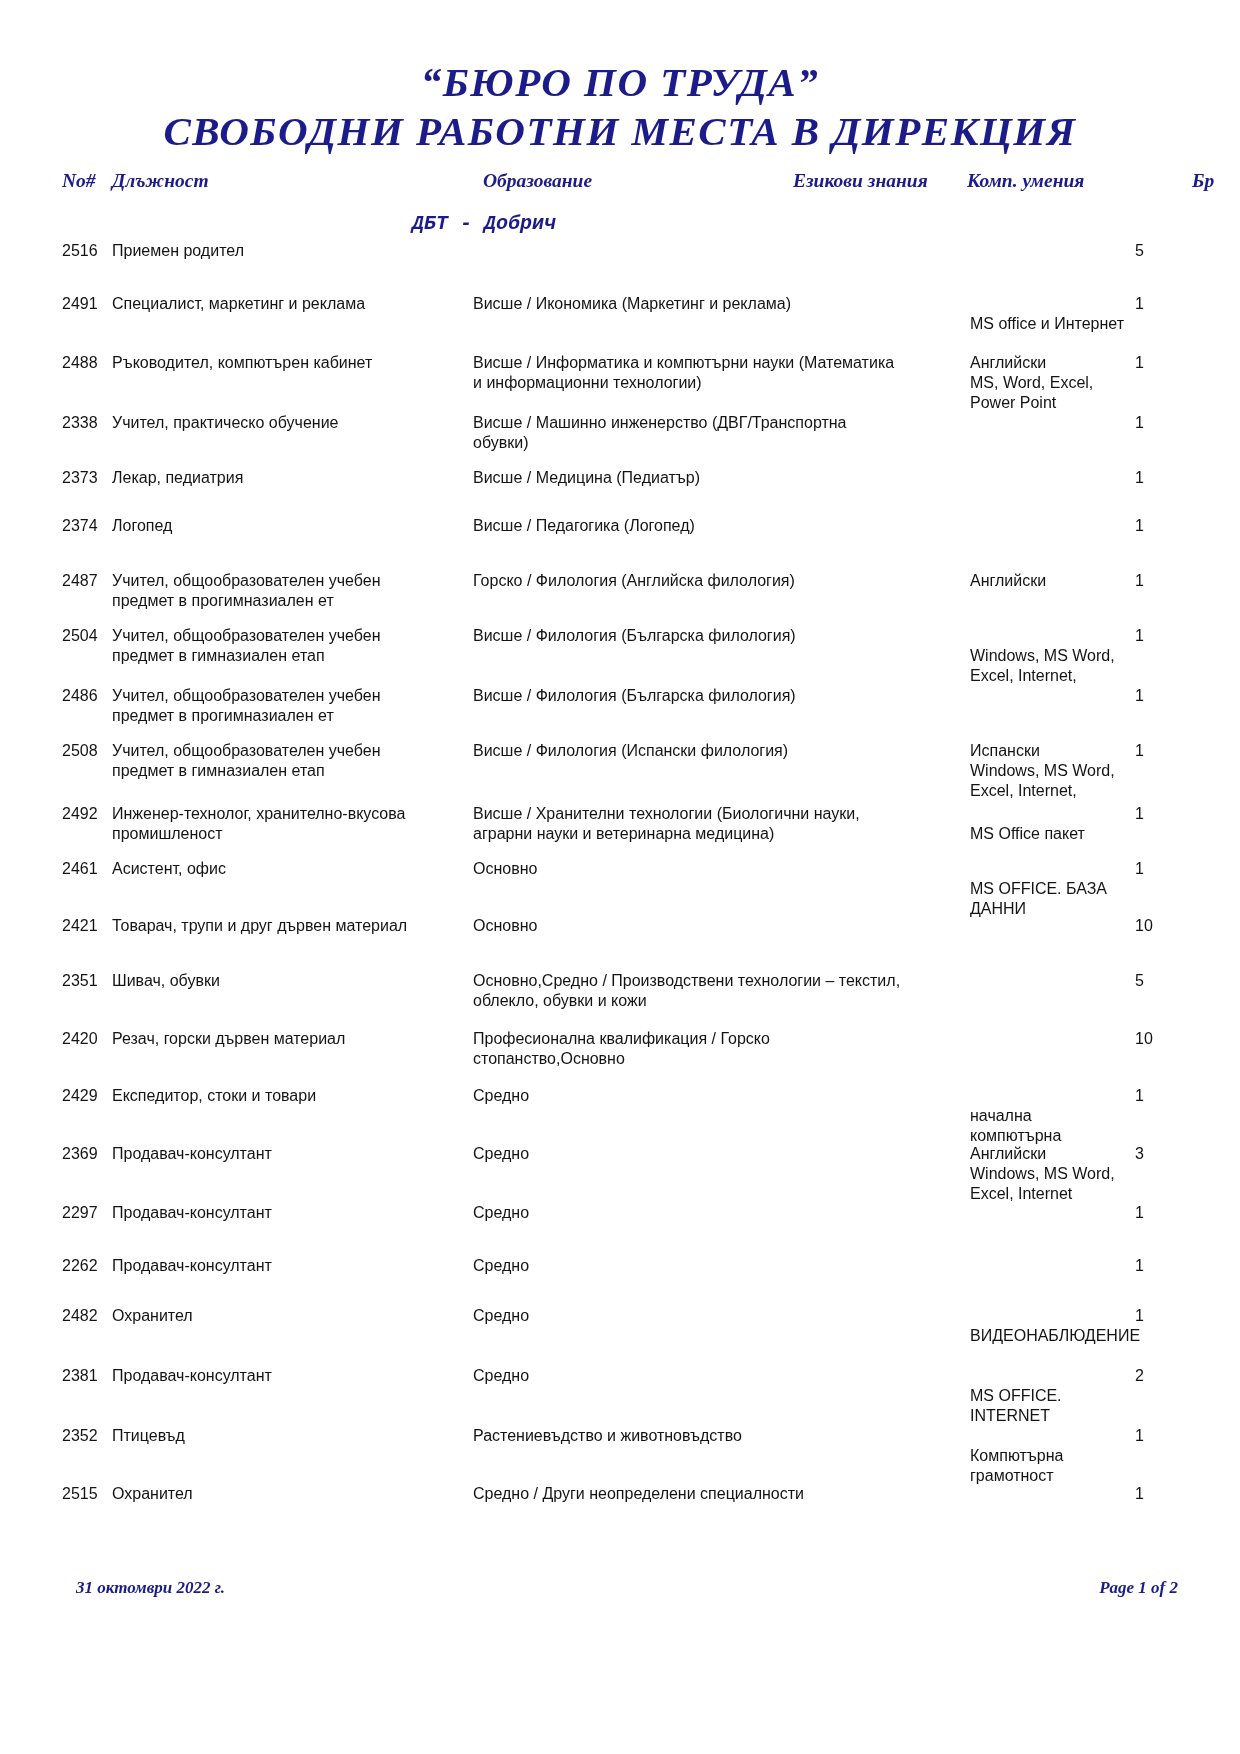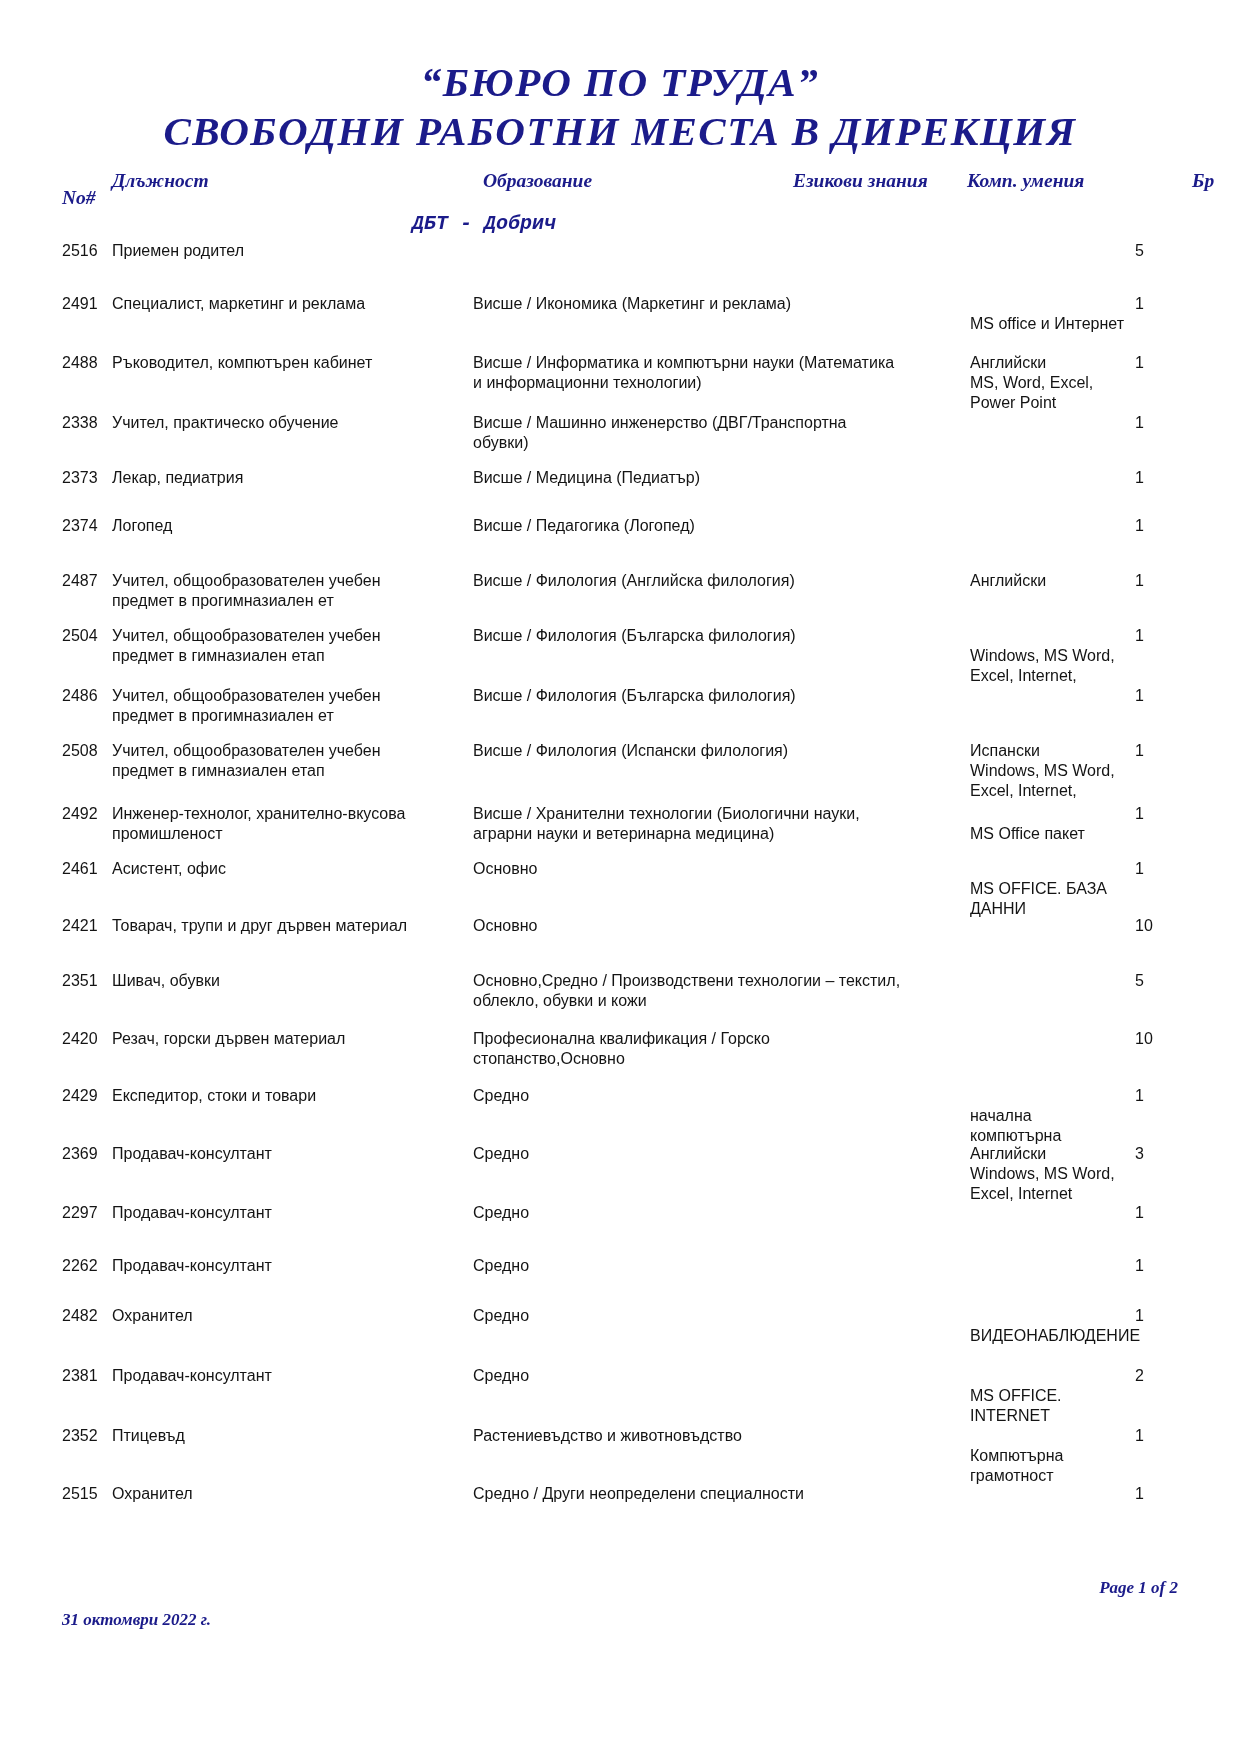--- a/index.html
+++ b/index.html
@@ -20,21 +20,21 @@
   }
 
   
   .col-h{
     position:absolute;top:170px;
     color:var(--accent);
     font-family:"Liberation Serif",serif;
     font-weight:bold;font-style:italic;
     font-size:19.5px;white-space:nowrap;
   }
-  .h-no{left:62px;margin-top:17px;}
+  .h-no{left:62px;}
   .h-pos{left:112px;}
   .h-edu{left:483px;}
   .h-lang{left:793px;text-align:center;}
   .h-comp{left:967px;}
   .h-count{left:1192px;}
 
   
   .section-h{
     position:absolute;left:412px;top:212px;
     color:var(--accent);
@@ -55,21 +55,21 @@
   .cell-count{left:1135px;width:40px;}
 
   
   .footer-date,.footer-page{
     position:absolute;top:1578px;
     color:var(--accent);
     font-family:"Liberation Serif",serif;
     font-weight:bold;font-style:italic;
     font-size:17px;white-space:nowrap;
   }
-  .footer-date{left:62px;margin-top:32px;}
+  .footer-date{left:76px;}
   .footer-page{right:62px;}
 </style>
 </head>
 <body style="--accent: #1b1b8a;">
 
 <div class="page">
 
   <div class="title">
     <div>“БЮРО ПО ТРУДА”</div>
     <div>СВОБОДНИ РАБОТНИ МЕСТА В ДИРЕКЦИЯ</div>
@@ -158,21 +158,21 @@
     <div class="cell cell-skills"></div>
     <div class="cell cell-count">1</div>
   </div>
       <div class="row" style="top: 572px;">
     <div class="cell cell-no">2487</div>
     <div class="cell cell-position">
           <div class="line">Учител, общообразователен учебен</div>
           <div class="line">предмет в прогимназиален ет</div>
         </div>
     <div class="cell cell-education">
-          <div class="line">Висше / Филология (Английска филология)</div>
+          <div class="line">Горско / Филология (Английска филология)</div>
         </div>
     <div class="cell cell-skills">
           <div class="line">Английски</div>
         </div>
     <div class="cell cell-count">1</div>
   </div>
       <div class="row" style="top: 627px;">
     <div class="cell cell-no">2504</div>
     <div class="cell cell-position">
           <div class="line">Учител, общообразователен учебен</div>

